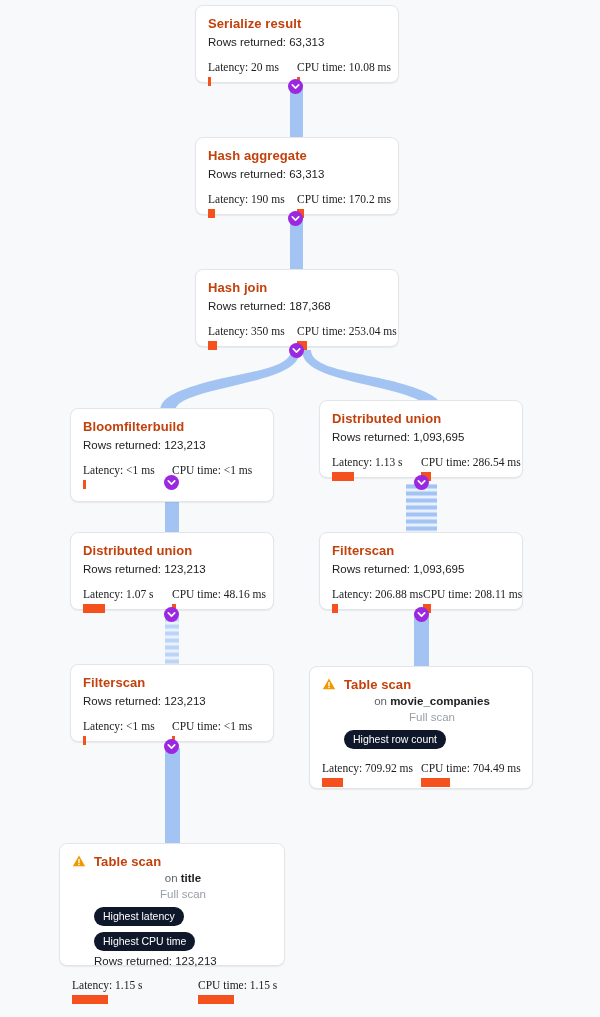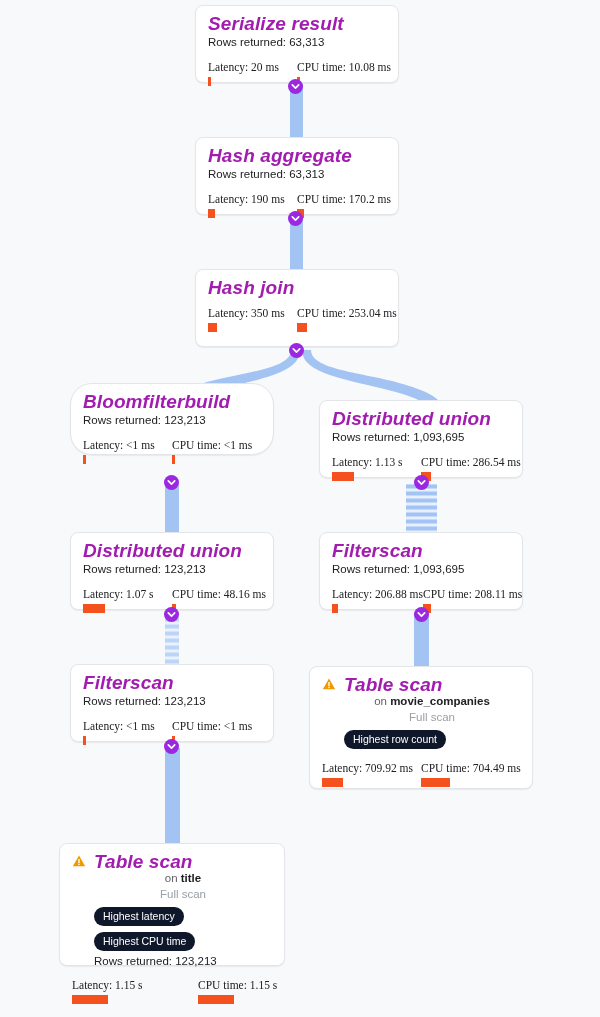--- a/index.html
+++ b/index.html
@@ -18,26 +18,25 @@
     position:absolute;
     background:#ffffff;
     border:1px solid #e3e5e9;
     border-radius:8px;
     box-sizing:border-box;
     padding:9px 12px 11px 12px;
     box-shadow:0 1px 1px rgba(60,64,67,.08);
     z-index:3;
   }
   .node-title{
-    font-size:19px;
+    font-size:13px;
     font-weight:bold;
-    color:#a21caf;
+    color:#c2410c;
     line-height:17px;
     letter-spacing:.1px;
-    font-style:italic;
   }
   .title-row{display:flex;align-items:flex-start;gap:8px;}
   .warn-icon{flex:0 0 auto;margin-top:1px;display:block;}
   .title-block{flex:1 1 auto;min-width:0;}
   .subline{
     font-size:11.5px;
     color:#5f6368;
     line-height:15px;
     margin-top:1px;
     text-align:center;
@@ -204,35 +203,36 @@
         <div class="metric-label">CPU time: 170.2 ms</div>
         <div class="metric-bar" style="width: 7px;"></div>
       </div>
     </div>
   </div>
 
   <div class="node" style="left:195px;top:269px;width:204px;height:78px;">
     <div class="title-row">
       <div class="title-block">
         <div class="node-title">Hash join</div>
+        <div class="rows">Rows returned: 187,368</div>
       </div>
     </div>
     <div class="metrics">
       <div class="metric">
         <div class="metric-label">Latency: 350 ms</div>
         <div class="metric-bar" style="width: 9px;"></div>
       </div>
       <div class="metric">
         <div class="metric-label">CPU time: 253.04 ms</div>
         <div class="metric-bar" style="width: 10px;"></div>
       </div>
     </div>
   </div>
 
-  <div class="node" style="left:70px;top:383px;width:204px;height:72px;border-radius:22px;">
+  <div class="node" style="left:70px;top:408px;width:204px;height:94px;">
     <div class="title-row">
       <div class="title-block">
         <div class="node-title">Bloomfilterbuild</div>
         <div class="rows">Rows returned: 123,213</div>
       </div>
     </div>
     <div class="metrics">
       <div class="metric">
         <div class="metric-label">Latency: &lt;1 ms</div>
         <div class="metric-bar" style="width: 3px;"></div>

